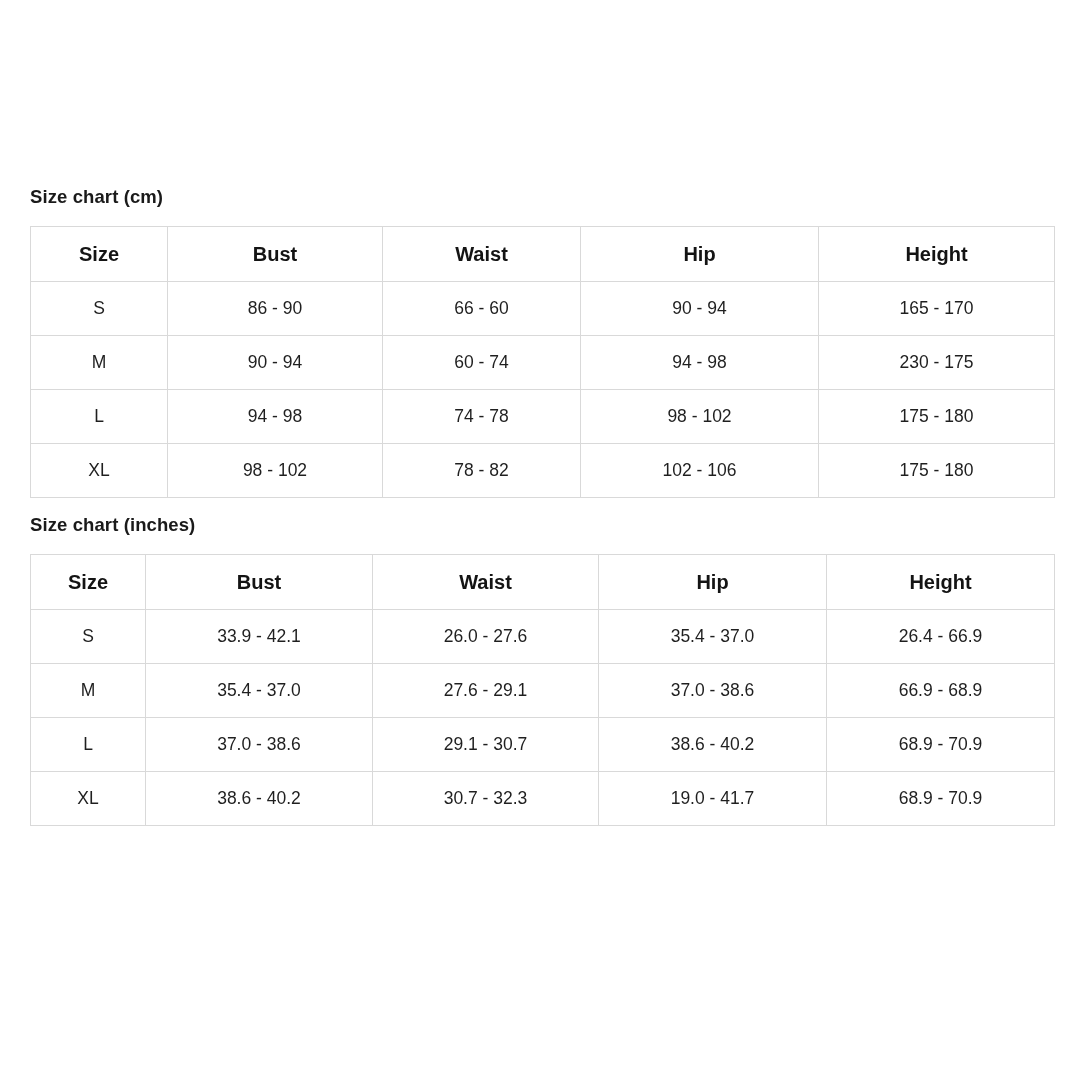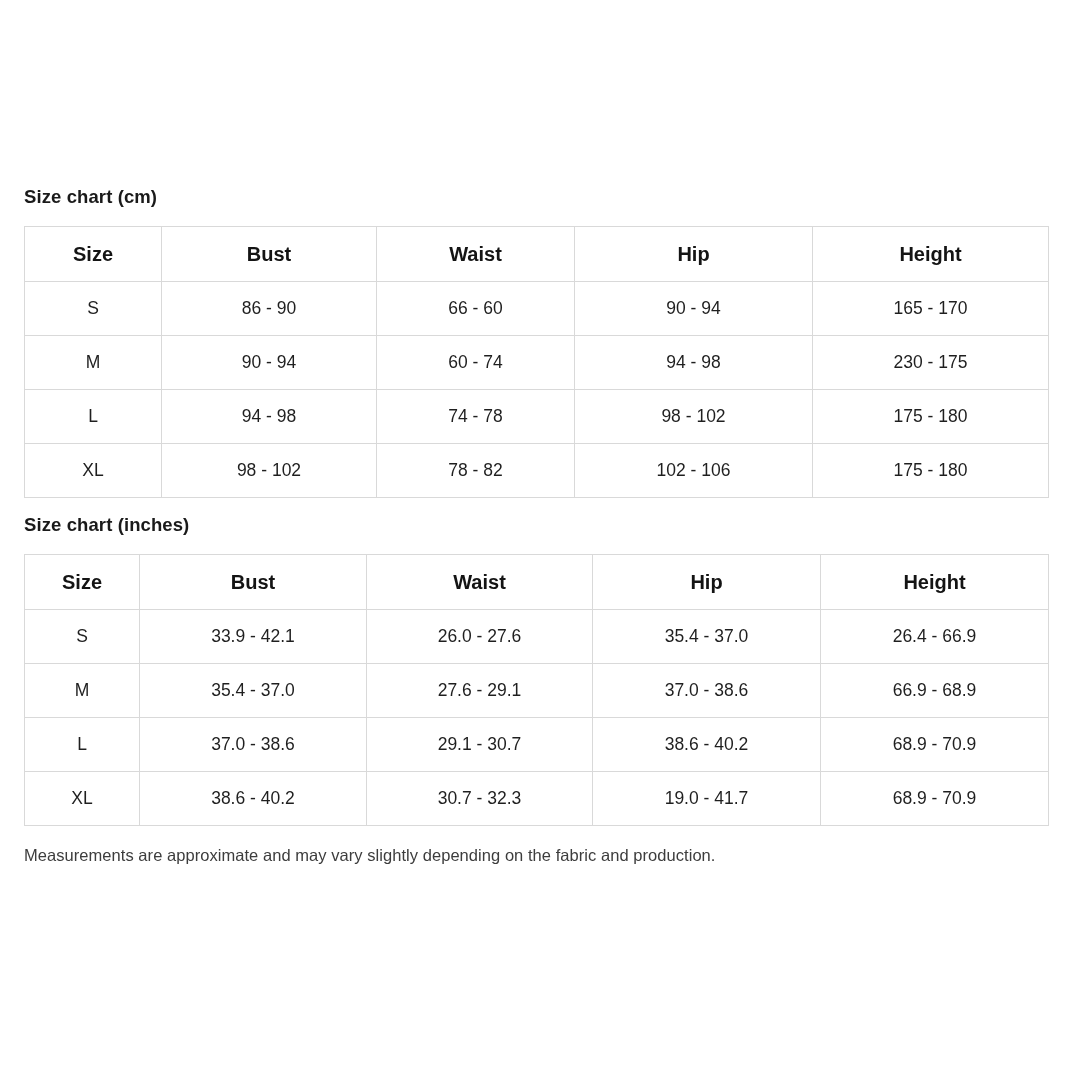--- a/index.html
+++ b/index.html
@@ -12,21 +12,21 @@
     background: #ffffff;
     font-family: "Liberation Sans", sans-serif;
     color: #1a1a1a;
     -webkit-font-smoothing: antialiased;
   }
   .page {
     position: relative;
     width: 1080px;
     height: 1080px;
     box-sizing: border-box;
-    padding: 186px 24px 0 24px;
+    padding: 186px 24px 0 30px;
   }
   .section-title {
     font-size: 18.5px;
     font-weight: bold;
     color: #1a1a1a;
     letter-spacing: 0.1px;
     margin: 0 0 18px 0;
   }
   .section-title.second {
     margin-top: 16px;
@@ -174,15 +174,14 @@
       <tr>
         <td>XL</td>
         <td>38.6 - 40.2</td>
         <td>30.7 - 32.3</td>
         <td>19.0 - 41.7</td>
         <td>68.9 - 70.9</td>
       </tr>
     </tbody>
   </table>
 
-  <p class="footnote">Measurements are approximate and may vary slightly depending on the fabric and production.</p>
 
 </div>
 
 </body></html>

